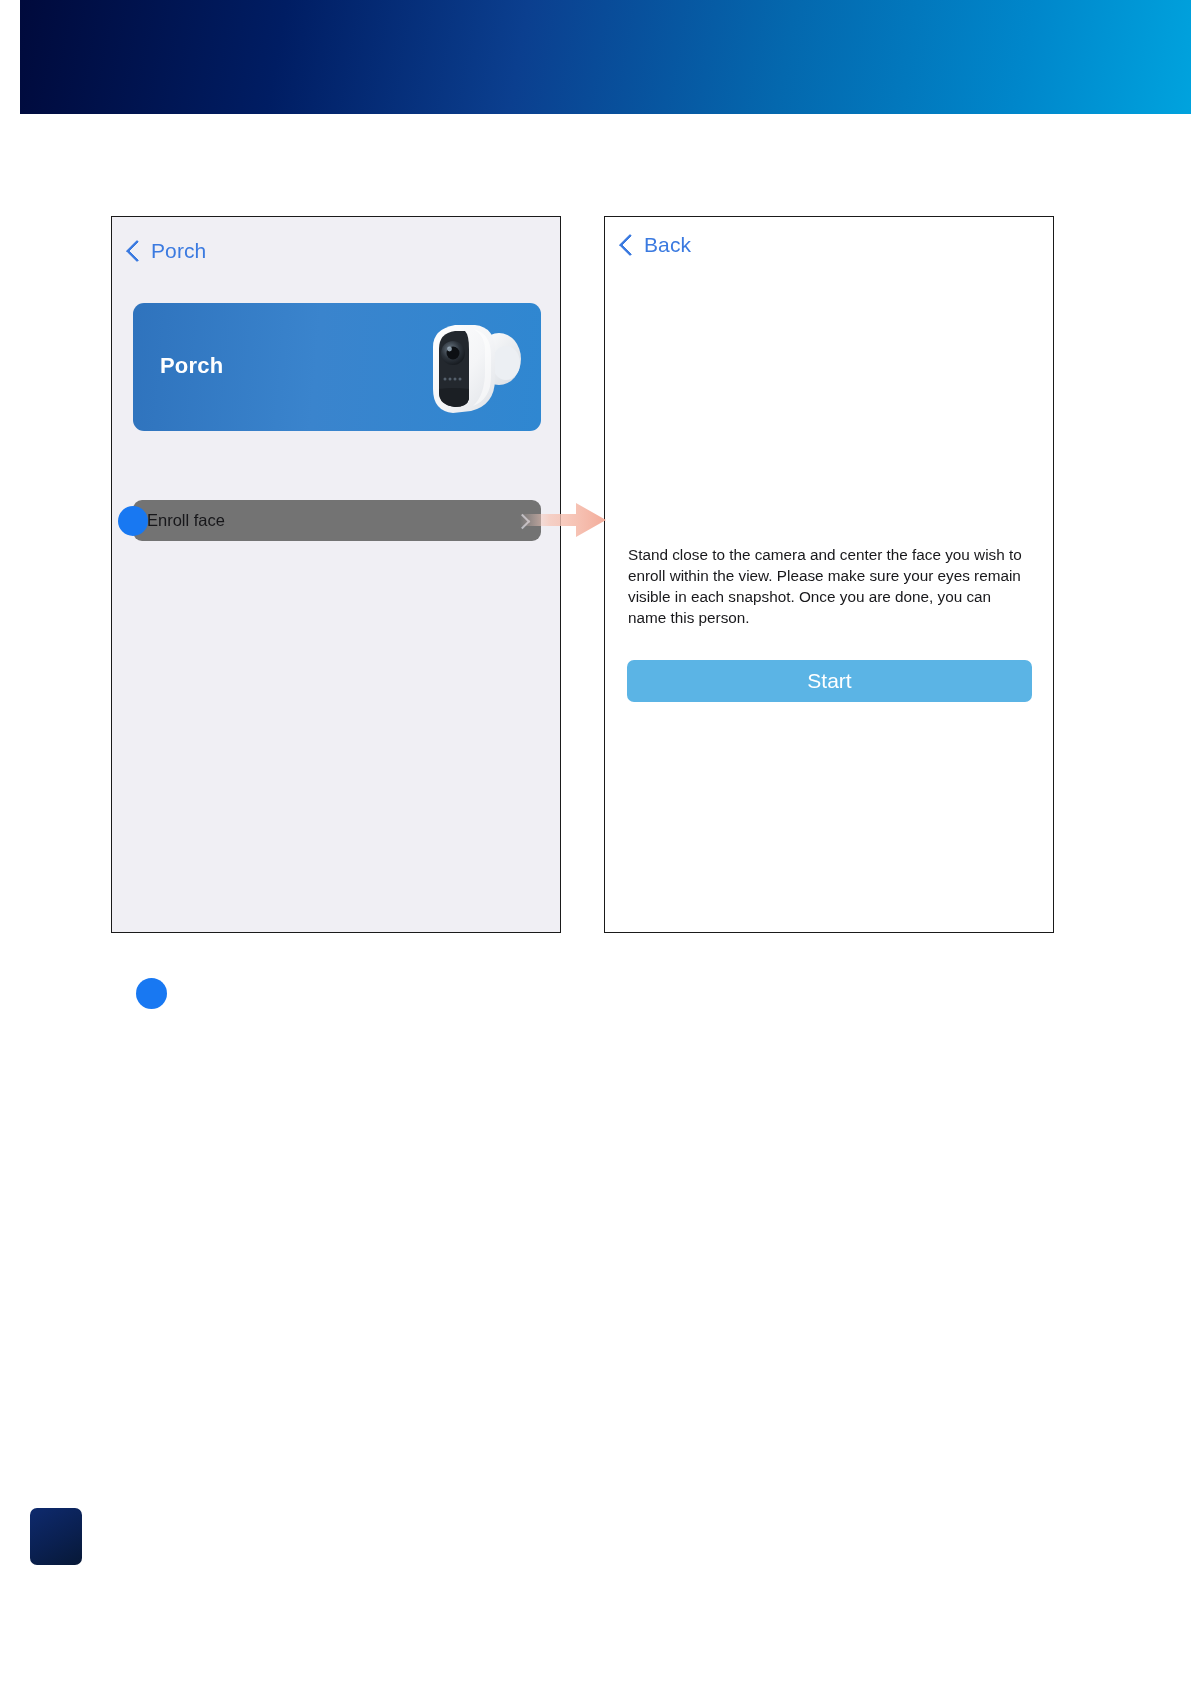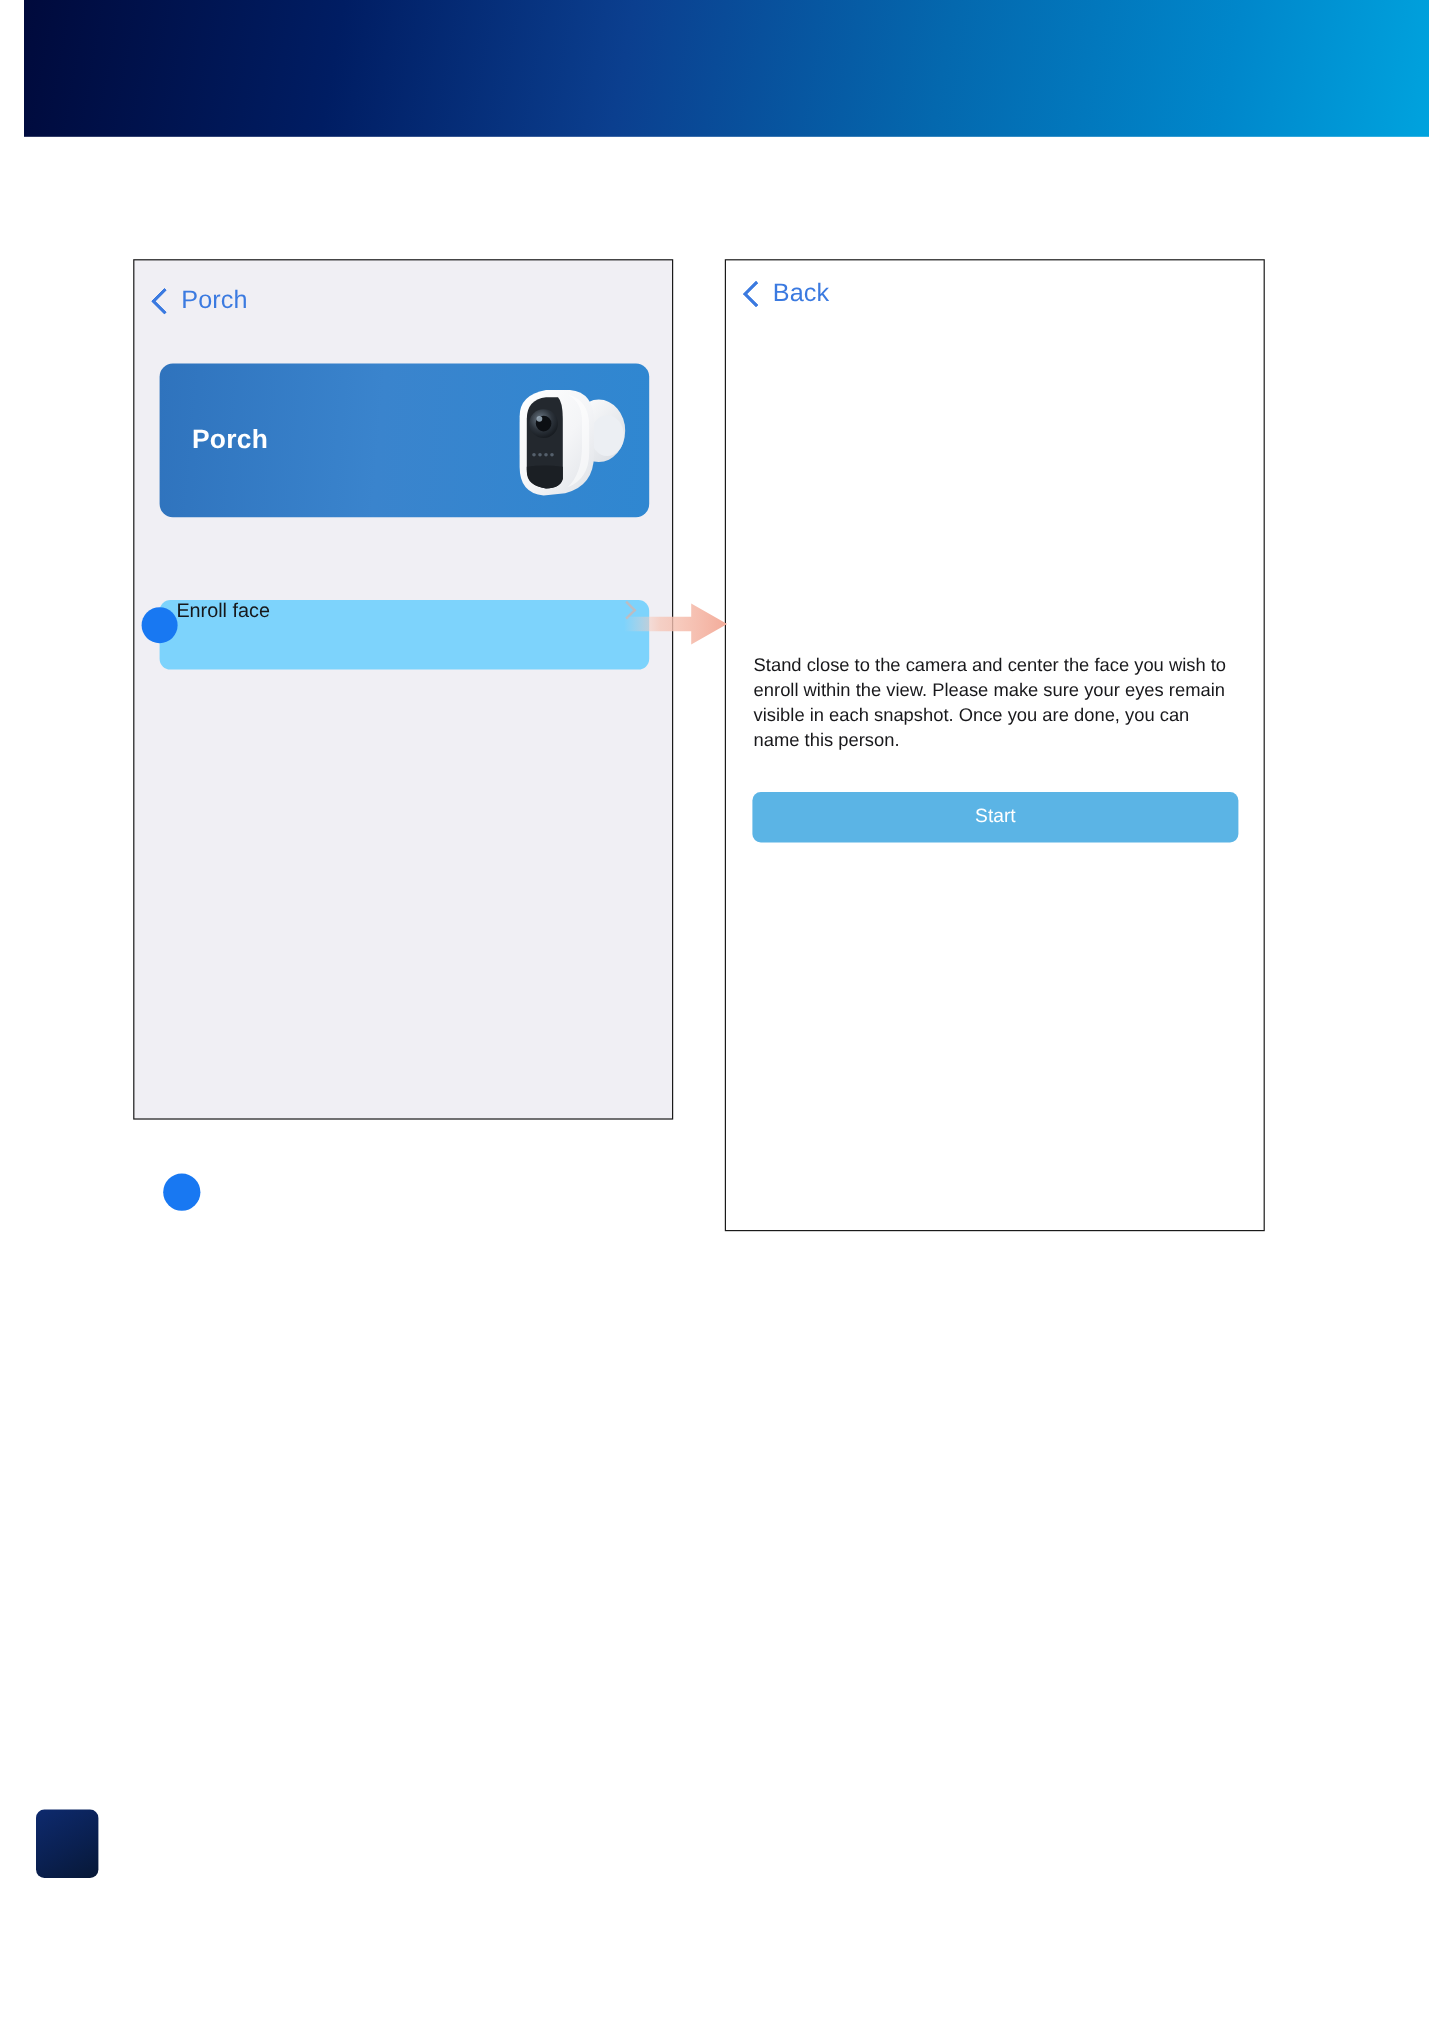--- a/index.html
+++ b/index.html
@@ -34,21 +34,21 @@
   }
 
   
   .panel {
     position: absolute;
     border: 1.5px solid #1a1a1a;
     background: #f0eff4;
     overflow: hidden;
   }
   .panel-left  { left: 91px;  top: 216px; width: 450px; height: 717px; }
-  .panel-right { left: 584px; top: 216px; width: 450px; height: 810px; background: #ffffff; }
+  .panel-right { left: 584px; top: 216px; width: 450px; height: 717px; background: #ffffff; }
 
   
   .navbar {
     position: absolute;
     left: 0; top: 0;
     width: 100%;
     height: 56px;
     display: flex;
     align-items: center;
     padding-left: 14px;
@@ -98,25 +98,25 @@
   .cam-art {
     position: absolute;
     right: 10px; top: 4px;
     width: 128px; height: 122px;
   }
 
   
   .list-row {
     position: absolute;
     left: 21px; top: 283px;
-    width: 408px; height: 58px;
-    background: #7dd3fc;
+    width: 408px; height: 41px;
+    background: #737373;
     border-radius: 9px;
     display: flex;
-    align-items: flex-start;
+    align-items: center;
     padding: 0 14px;
   }
   .list-row-label {
     font-size: 16.5px;
     color: #17171a;
     flex: 1 1 auto;
   }
   .chev-right {
     width: 10px; height: 16px;
     position: relative;
@@ -142,21 +142,21 @@
     color: #18181b;
   }
   .start-btn {
     position: absolute;
     left: 22px; top: 443px;
     width: 405px; height: 42px;
     background: #5bb4e5;
     border: none;
     border-radius: 7px;
     color: #ffffff;
-    font-size: 16px;
+    font-size: 21px;
     font-family: "Liberation Sans", sans-serif;
     cursor: pointer;
   }
 
   
   .flow-arrow {
     position: absolute;
     left: 498px; top: 496px;
     width: 90px; height: 48px;
   }

